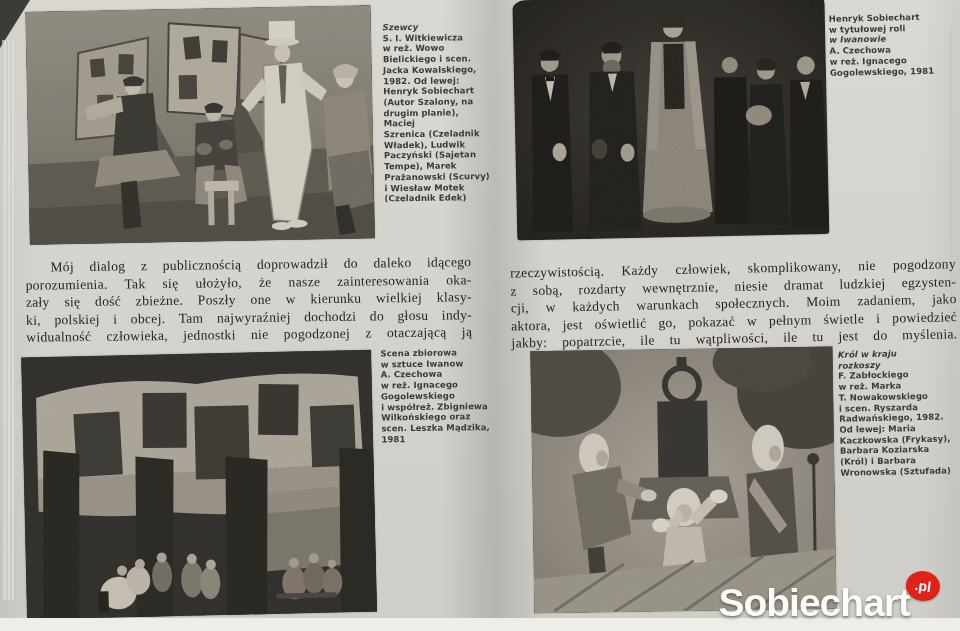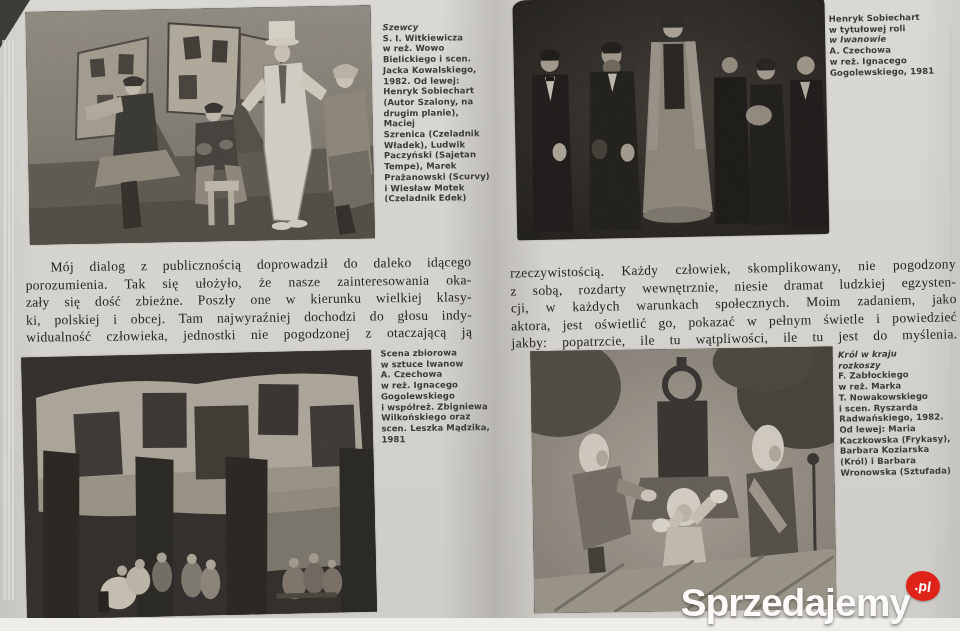--- a/index.html
+++ b/index.html
@@ -358,16 +358,16 @@
         <div class="cap-line">Kaczkowska (Frykasy),</div>
         <div class="cap-line">Barbara Koziarska</div>
         <div class="cap-line">(Król) i Barbara</div>
         <div class="cap-line">Wronowska (Sztufada)</div>
       </div>
   </div>
 
   <div class="bottom-strip"></div>
 
   <div class="watermark">
-    <span class="wm-text">Sprzedajemy</span>
+    <span class="wm-text">Sobiechart</span>
     <span class="wm-badge">.pl</span>
   </div>
 </div>
 
 </body></html>

